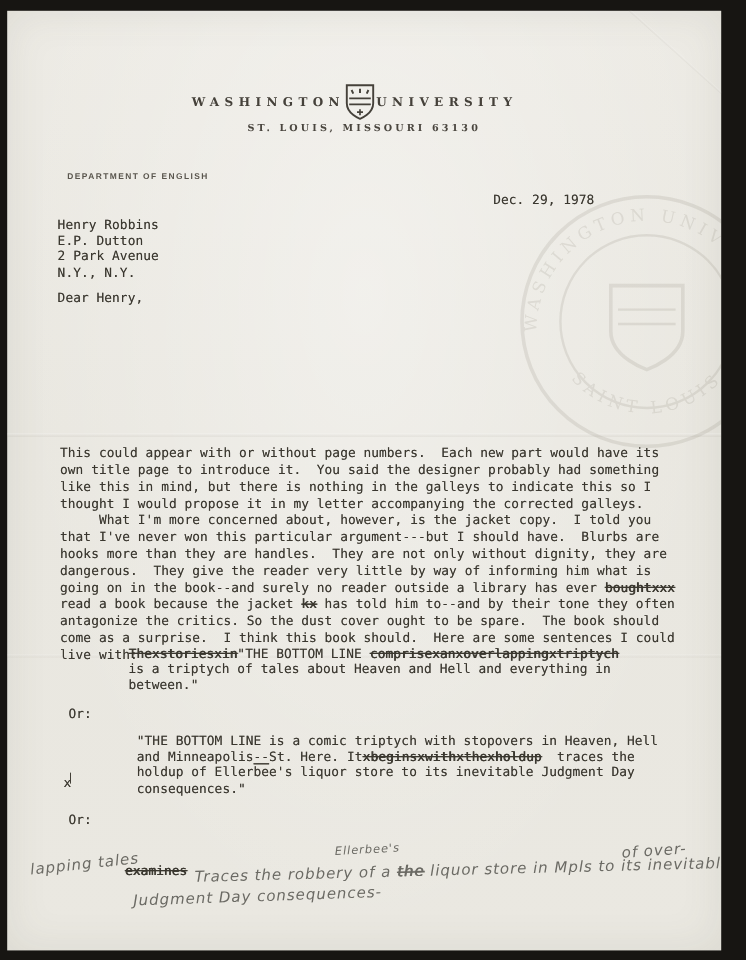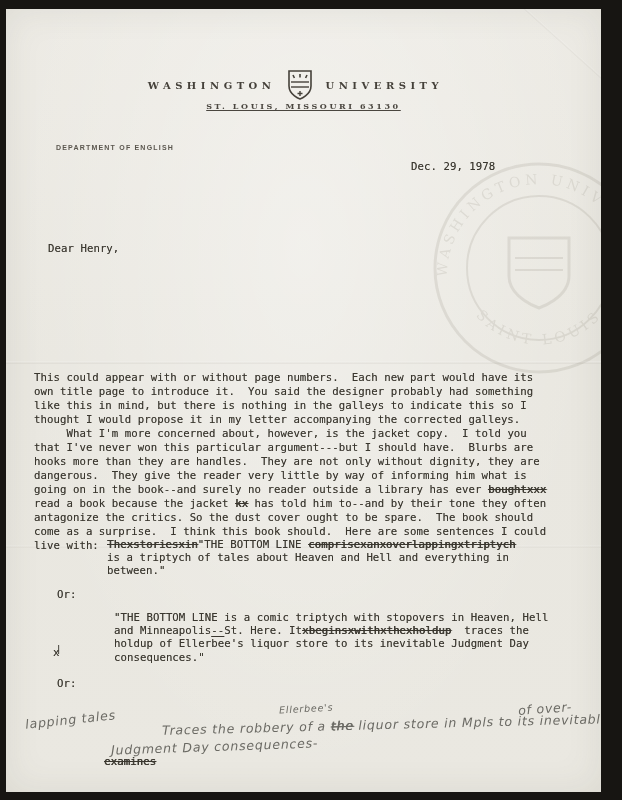--- a/index.html
+++ b/index.html
@@ -10,26 +10,26 @@
            radial-gradient(ellipse at 50% 30%, rgba(255,255,255,0.35), rgba(255,255,255,0) 70%),
            linear-gradient(180deg,#edebe5 0%,#e9e7e0 45%,#eae8e1 100%);
          box-shadow:inset 0 0 35px rgba(90,84,70,0.10);}
   .crease-h{position:absolute;left:0;right:0;height:3px;opacity:.45;pointer-events:none;
          background:linear-gradient(180deg,rgba(255,255,255,.55),rgba(120,112,98,.22));}
   .crease-diag{position:absolute;width:110px;height:2px;opacity:.35;pointer-events:none;
          background:linear-gradient(180deg,rgba(255,255,255,.6),rgba(120,112,98,.25));}
   .type{position:absolute;font-size:10.7px;line-height:13.2px;color:#3a372f;white-space:pre-wrap;
         letter-spacing:0.05px;text-shadow:0 0 0.4px rgba(58,55,47,0.55);}
   .body-par{line-height:14px;}
-  .strike{text-decoration:line-through;text-decoration-thickness:1.4px;text-shadow:0.5px 0 0 currentColor;margin-top:36px;}
+  .strike{text-decoration:line-through;text-decoration-thickness:1.4px;text-shadow:0.5px 0 0 currentColor;}
   .u{text-decoration:underline;text-underline-offset:2px;}
-  .lh-row{position:absolute;left:0;right:16px;display:flex;justify-content:center;align-items:center;gap:12px;}
+  .lh-row{position:absolute;left:0;right:16px;display:flex;justify-content:center;align-items:center;gap:0;}
   .lh-word{font-family:"DejaVu Serif", serif;font-weight:bold;font-size:10px;letter-spacing:4.5px;color:#45413a;}
   .lh-city{position:absolute;left:0;right:0;text-align:center;font-family:"DejaVu Serif", serif;
-           font-weight:bold;font-size:8px;letter-spacing:2.6px;color:#4a463f;text-decoration:underline;}
+           font-weight:bold;font-size:8px;letter-spacing:2.6px;color:#4a463f;}
   .lh-dept{position:absolute;font-family:"Liberation Sans", sans-serif;font-weight:bold;
            font-size:7px;letter-spacing:1.2px;color:#5a564e;}
   .hw{position:absolute;font-family:"DejaVu Sans", sans-serif;font-style:italic;color:#6b6a64;
       font-size:12.5px;letter-spacing:0.8px;white-space:pre;}
   .hw .strike{text-decoration-thickness:1px;}
   .mark-wrap{position:absolute;}
   .mark-overlay{position:absolute;left:3px;top:-3px;font-size:9px;}
   .seal{position:absolute;opacity:0.13;pointer-events:none;}
   .seal text{font-family:"DejaVu Serif", serif;font-size:14px;letter-spacing:4px;fill:#6e6857;}
 </style>
@@ -66,26 +66,30 @@
         <line x1="4" y1="18" x2="22" y2="18" stroke="#45413a" stroke-width="1.4"></line>
         <path d="M13,22 v5 M10.5,24.5 h5" stroke="#45413a" stroke-width="1.4"></path>
       </svg>
       <span class="lh-word">UNIVERSITY</span>
     </div>
     <div class="lh-city" style="top:92px">ST. LOUIS, MISSOURI  63130</div>
     <div class="lh-dept" style="left:50px;top:135px">DEPARTMENT OF ENGLISH</div>
 
     <div class="type" style="left:405px;top:151px">Dec. 29, 1978</div>
 
+    <div class="type" style="left:42px;top:172px"><span>Henry Robbins</span><span>
+</span><span>E.P. Dutton</span><span>
+</span><span>2 Park Avenue</span><span>
+</span><span>N.Y., N.Y.</span></div>
 
     <div class="type" style="left:42px;top:233px">Dear Henry,</div>
 
 
 
-    <div class="type body-par" style="left:28px;top:362px;width:535px"><span>This could appear with or without page numbers.  Each new part would have its
+    <div class="type body-par" style="left:44px;top:362px;width:535px"><span>This could appear with or without page numbers.  Each new part would have its
 own title page to introduce it.  You said the designer probably had something
 like this in mind, but there is nothing in the galleys to indicate this so I
 thought I would propose it in my letter accompanying the corrected galleys.
      What I'm more concerned about, however, is the jacket copy.  I told you
 that I've never won this particular argument---but I should have.  Blurbs are
 hooks more than they are handles.  They are not only without dignity, they are
 dangerous.  They give the reader very little by way of informing him what is
 going on in the book--and surely no reader outside a library has ever </span><span class="strike">boughtxxx</span><span>
 read a book because the jacket </span><span class="strike">kx</span><span> has told him to--and by their tone they often
 antagonize the critics. So the dust cover ought to be spare.  The book should

